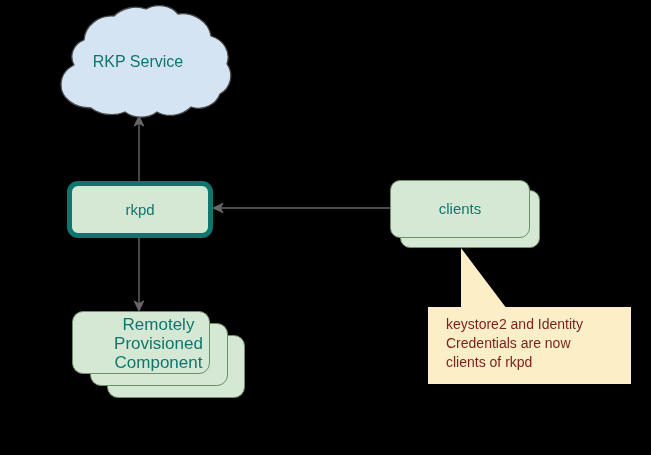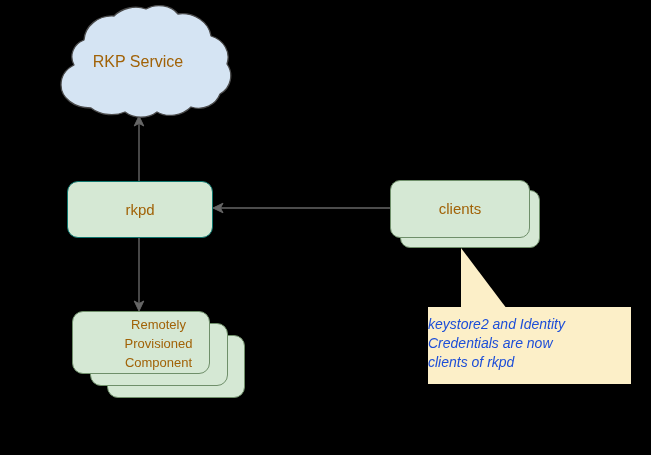--- a/index.html
+++ b/index.html
@@ -15,21 +15,21 @@
     overflow: hidden;
     font-family: "Liberation Sans", sans-serif;
   }
   .node-label {
     position: absolute;
     left: 0;
     right: 0;
     top: 50%;
     transform: translateY(-50%);
     text-align: center;
-    color: #a16207;
+    color: #0f766e;
     font-size: 15px;
     line-height: 18px;
     white-space: pre-line;
     pointer-events: none;
   }
 
   
   #cloud {
     position: absolute;
     left: 44px;
@@ -37,21 +37,21 @@
     width: 188px;
     height: 116px;
   }
   #cloud svg { display: block; }
   #cloud .node-label { font-size: 16px; }
 
   
   .box {
     position: absolute;
     background: #d5e8d4;
-    border: 1px solid #0f766e;
+    border: 5px solid #0f766e;
     border-radius: 11px;
     box-sizing: border-box;
   }
 
   #rkpd-box {
     left: 67px;
     top: 181px;
     width: 146px;
     height: 57px;
   }
@@ -89,21 +89,21 @@
     width: 138px;
     height: 63px;
     background: #d5e8d4;
     border: 1px solid #6f8f6a;
     border-radius: 11px;
     box-sizing: border-box;
   }
   #rpc-stack .layer-back2 { left: 35px; top: 24px; }
   #rpc-stack .layer-back1 { left: 18px; top: 12px; }
   #rpc-stack .layer-front { left: 0px;  top: 0px;  }
-  #rpc-stack .node-label { font-size: 13px; line-height: 19px; padding-left: 35px; }
+  #rpc-stack .node-label { font-size: 17px; line-height: 19px; padding-left: 35px; }
 
   
   .connector {
     position: absolute;
     left: 0;
     top: 0;
     width: 651px;
     height: 455px;
     pointer-events: none;
   }
@@ -113,28 +113,27 @@
     position: absolute;
     left: 428px;
     top: 307px;
     width: 203px;
     height: 77px;
     background: #fcefc8;
     box-sizing: border-box;
   }
   #note-text {
     position: absolute;
-    left: 0;
+    left: 18px;
     top: 8px;
     right: 8px;
-    color: #1d4ed8;
+    color: #7f1d1d;
     font-size: 14px;
     line-height: 19px;
     white-space: pre-line;
-    font-style: italic;
   }
   #note-tail {
     position: absolute;
     left: 455px;
     top: 243px;
     width: 60px;
     height: 66px;
   }
 </style>
 </head>

